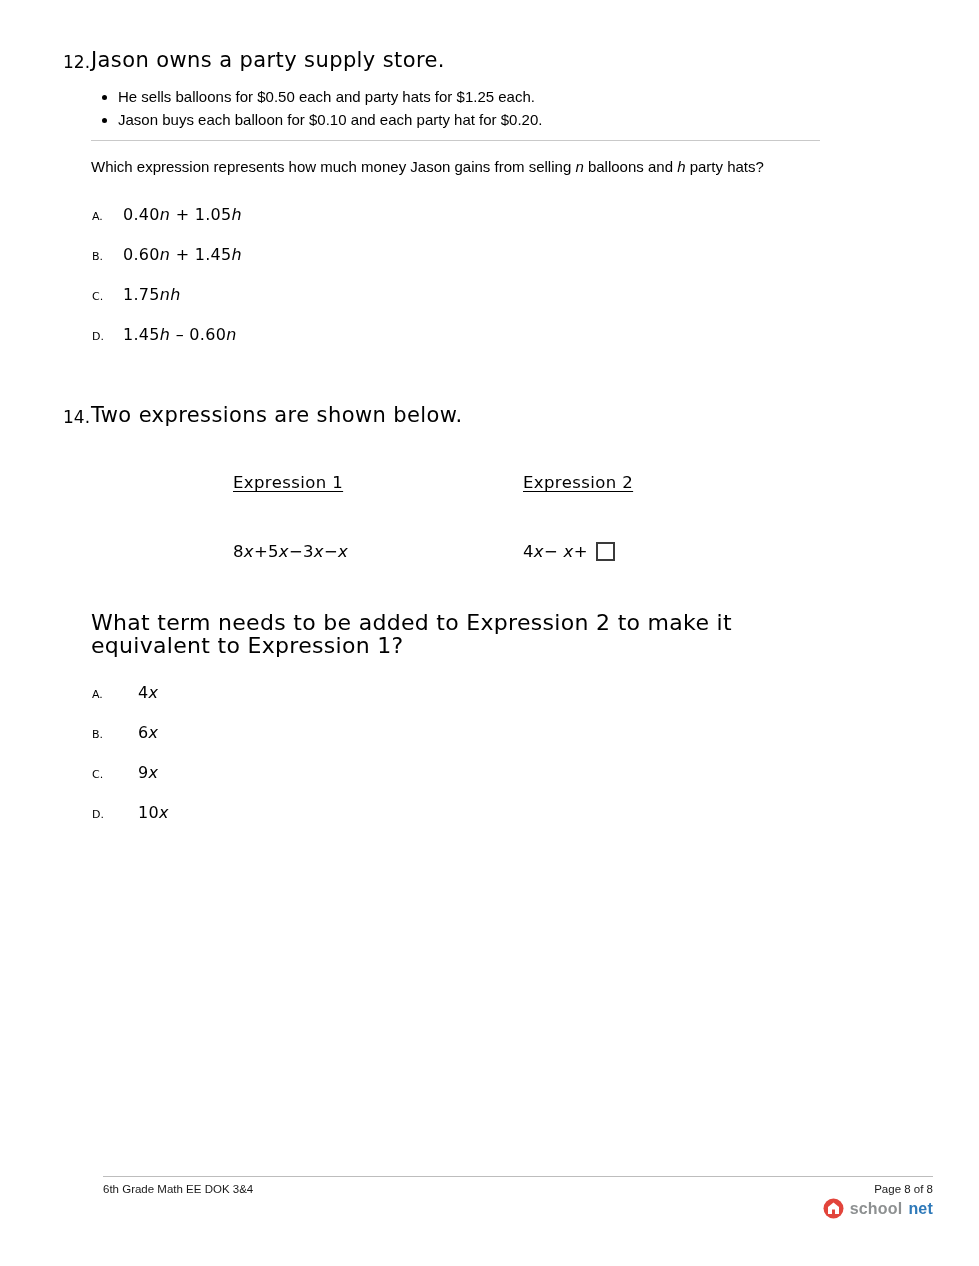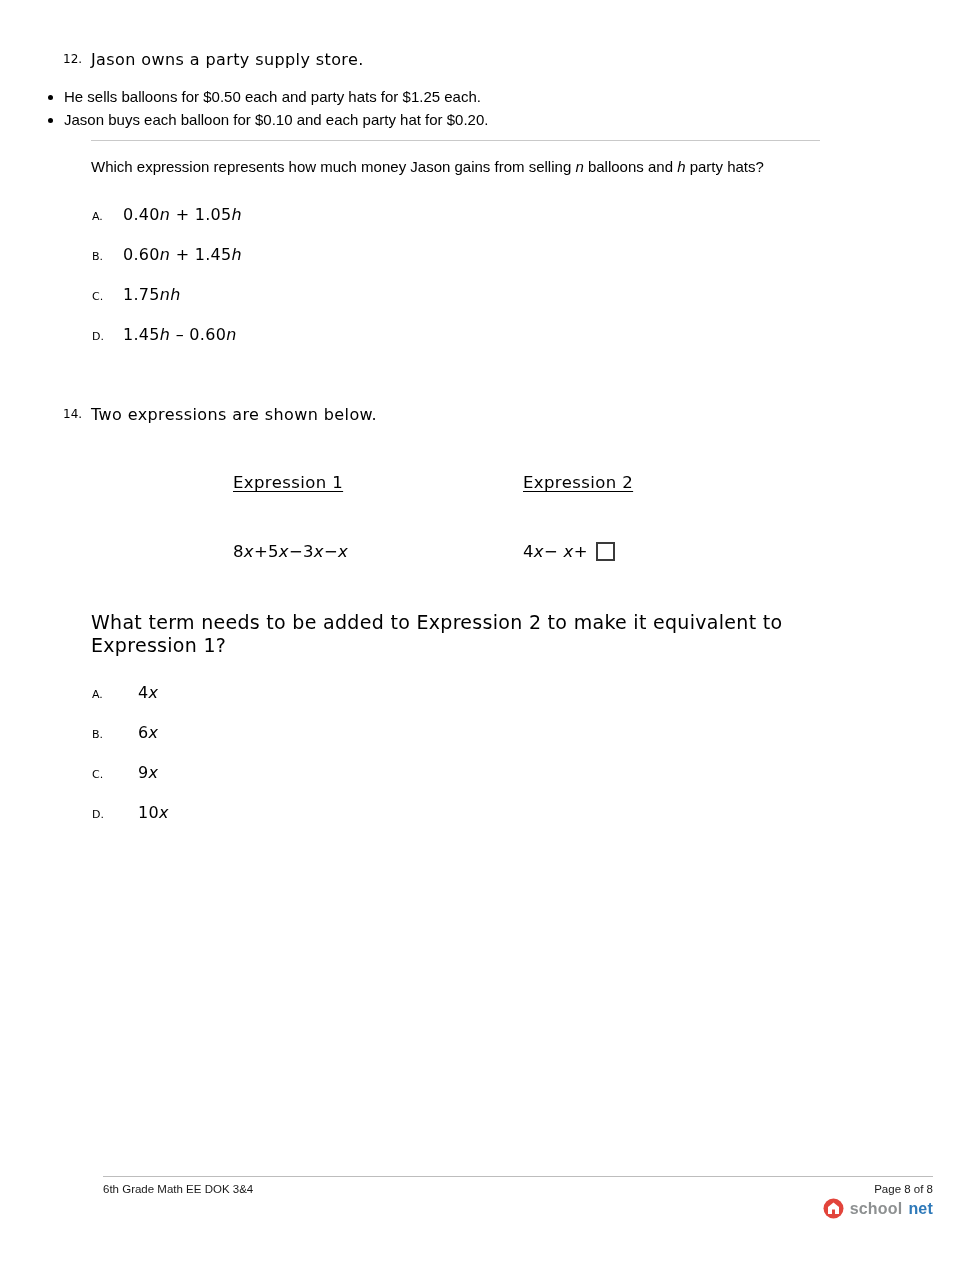--- a/index.html
+++ b/index.html
@@ -15,38 +15,38 @@
   }
 
   
   .question { margin: 0; }
   .q12 { margin-top: 48px; }
   .q13 { margin-top: 56px; }
 
   .q-head { display: flex; align-items: flex-start; }
   .q-num {
     font-family: "DejaVu Sans", sans-serif;
-    font-size: 12px;
+    font-size: 17px;
     padding-top: 4px;
     margin-left: 63px;
     width: 28px;
     flex: 0 0 28px;
   }
   .q-stem {
     font-family: "DejaVu Sans", sans-serif;
-    font-size: 16px;
+    font-size: 21px;
     font-weight: 400;
     letter-spacing: 0.4px;
     margin: 0;
     line-height: 24px;
   }
 
   .bullets {
     margin: 13px 0 0 0;
-    padding-left: 64px;
+    padding-left: 118px;
   }
   .bullets li {
     font-size: 15px;
     line-height: 23px;
     list-style: disc;
   }
 
   .divider {
     border: none;
     border-top: 1px solid #c9c9c9;
@@ -55,21 +55,21 @@
   }
 
   .prompt {
     margin: 14px 0 0 91px;
     font-size: 15px;
     line-height: 24px;
     max-width: 722px;
   }
   .q13-prompt {
     font-family: "DejaVu Sans", sans-serif;
-    font-size: 19px;
+    font-size: 22px;
     letter-spacing: 0.3px;
     line-height: 23px;
     max-width: 712px;
     margin-top: 50px;
   }
 
   .choices { list-style: none; margin: 24px 0 0 0; padding: 0; }
   .choice { display: flex; align-items: baseline; margin: 0 0 16px 92px; }
   .choice-label {
     font-family: "DejaVu Sans", sans-serif;

